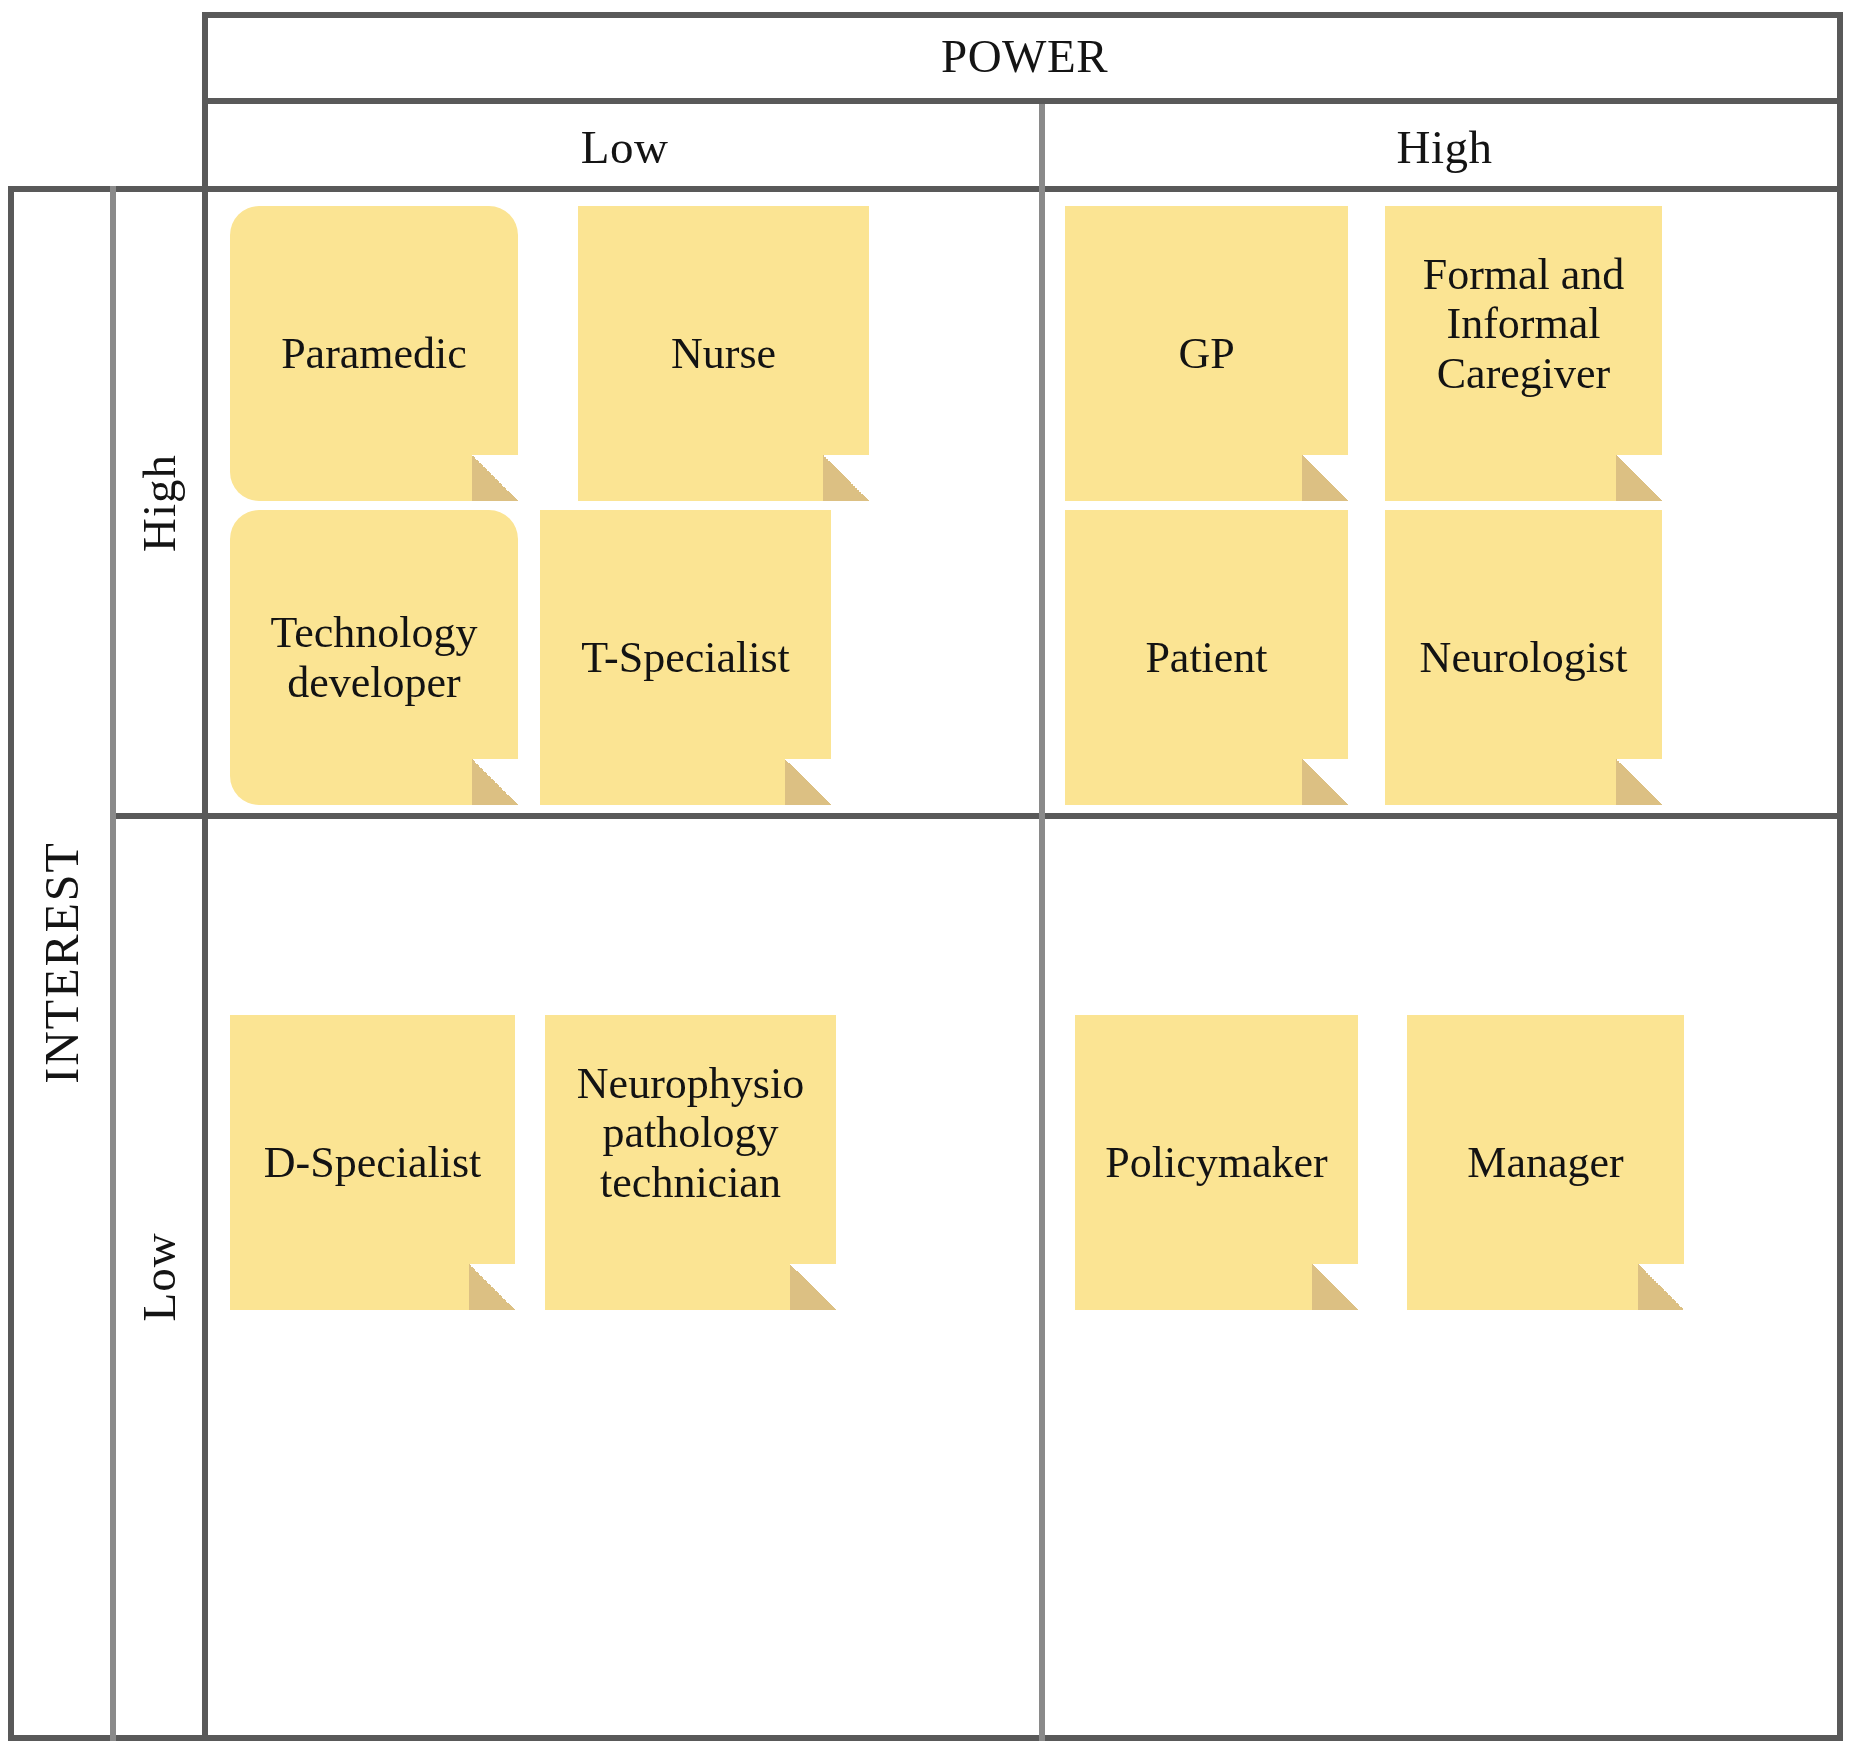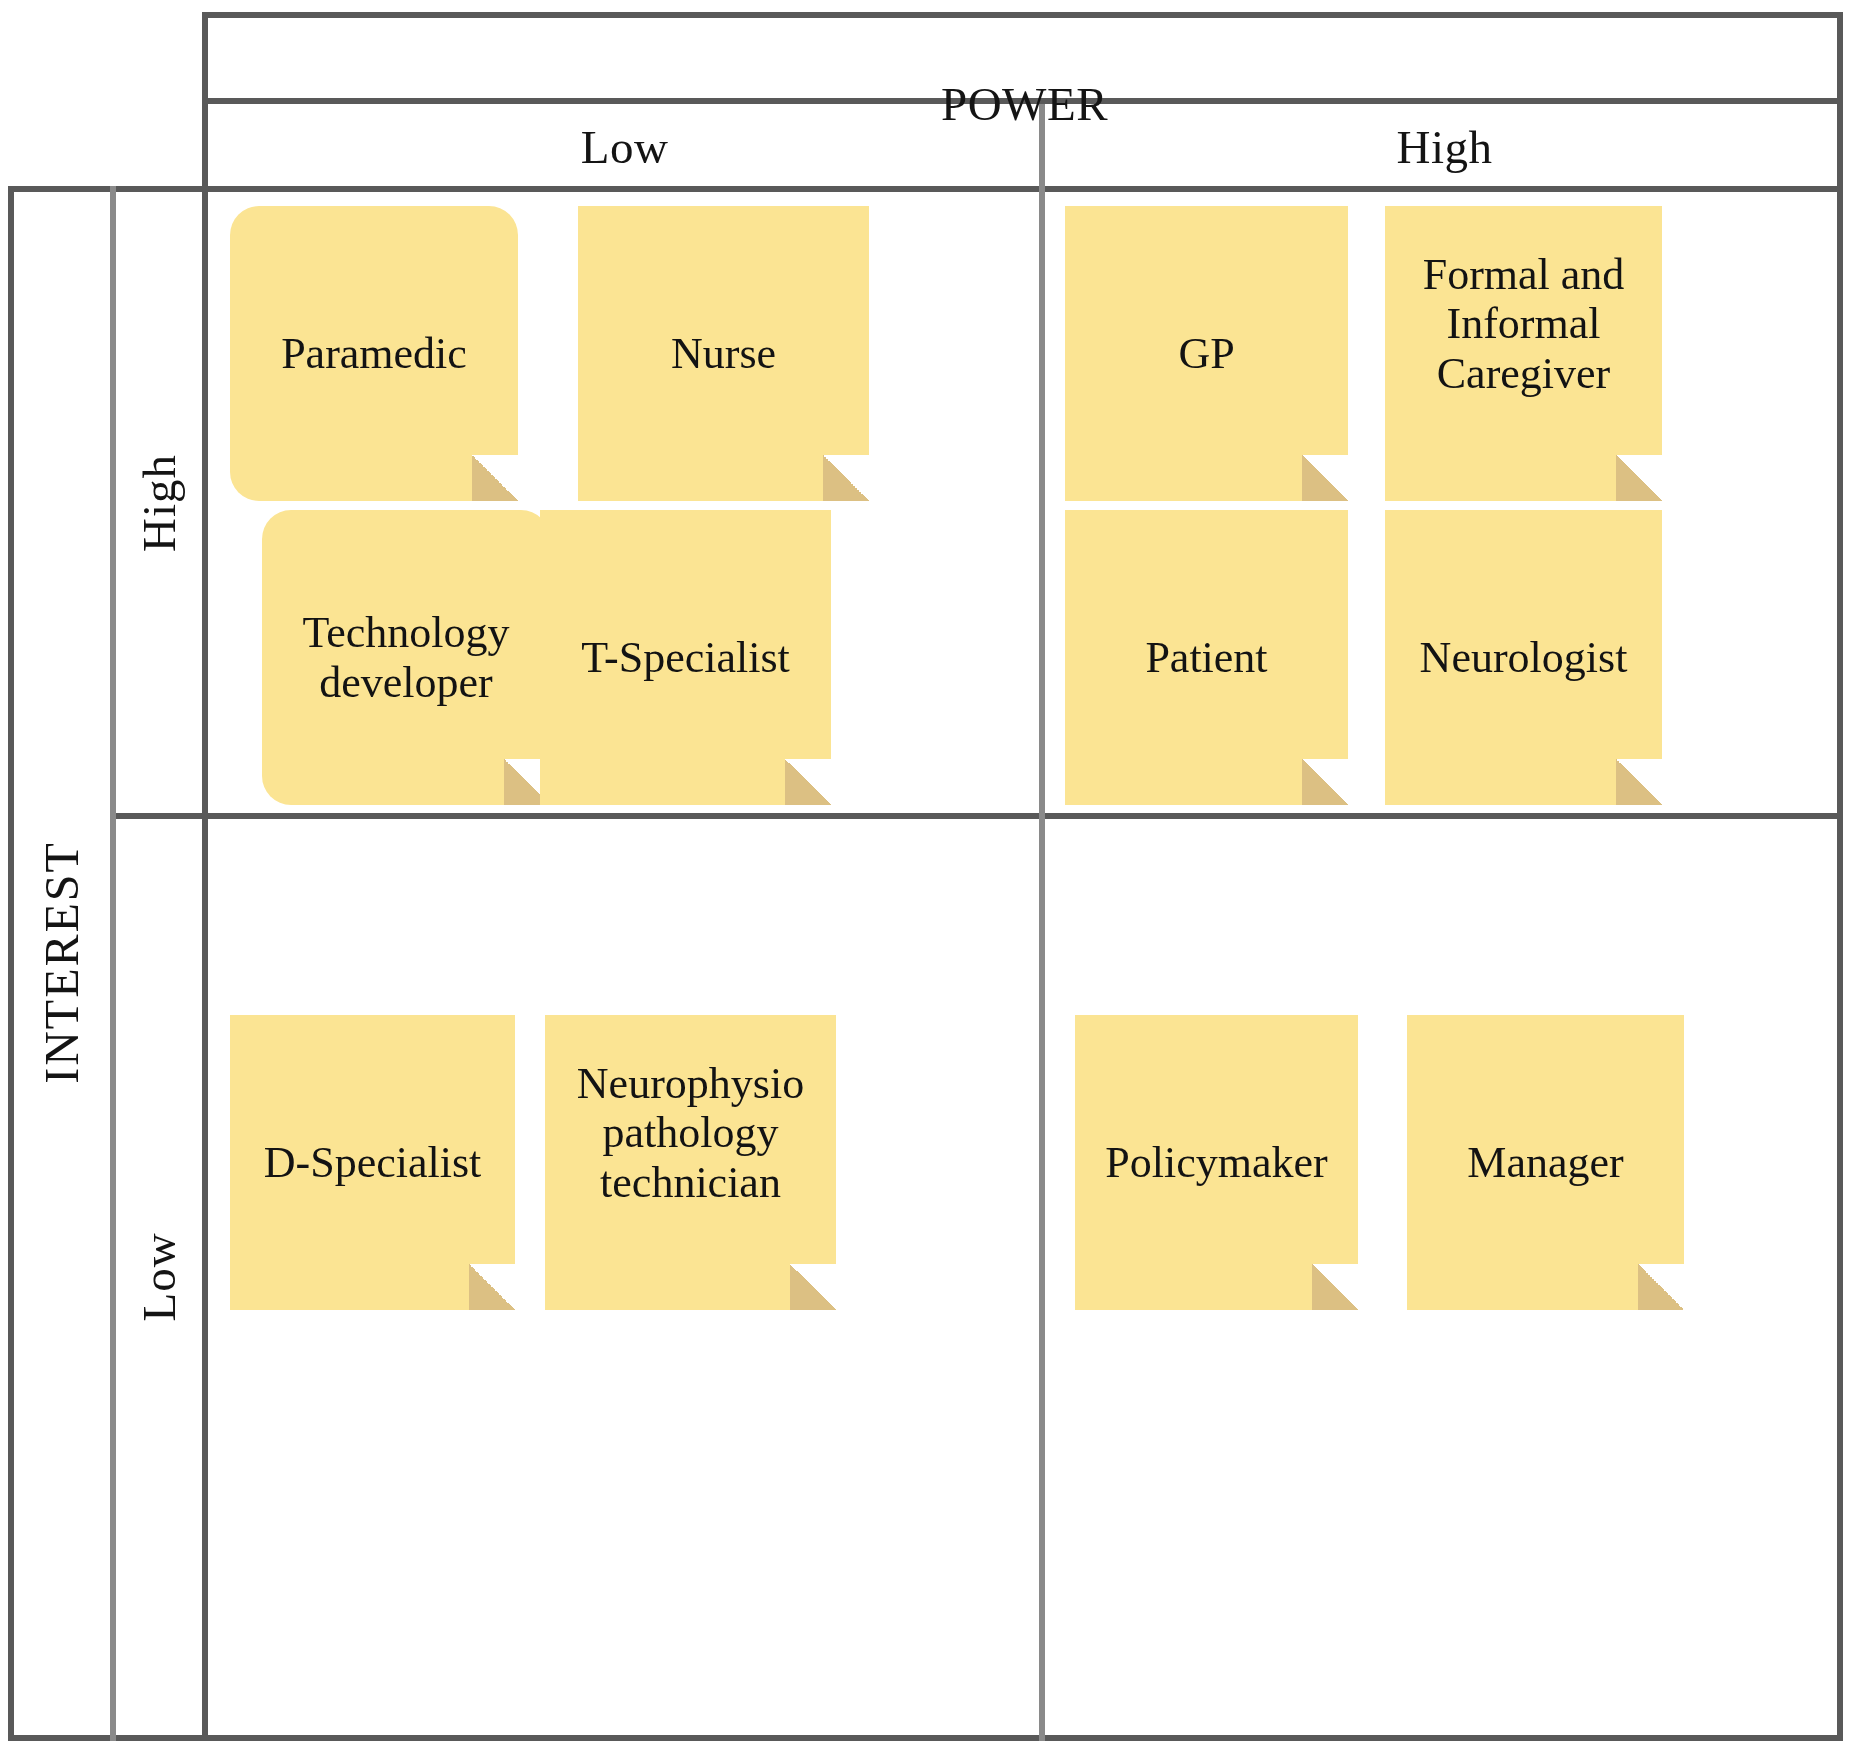--- a/index.html
+++ b/index.html
@@ -25,21 +25,21 @@
   .hdr-cell{
     position:absolute;
     display:flex;
     align-items:center;
     justify-content:center;
     font-size:47px;
     letter-spacing:.5px;
     color:#141414;
     white-space:nowrap;
   }
-  #power-label{left:206px;top:12px;width:1637px;height:88px;margin-top:48px;}
+  #power-label{left:206px;top:12px;width:1637px;height:88px;}
   #col-low{left:206px;top:104px;width:837px;height:86px;font-size:47px;}
   #col-high{left:1046px;top:104px;width:797px;height:86px;font-size:47px;}
 
   
   .vert{
     position:absolute;
     display:flex;
     align-items:center;
     justify-content:center;
     white-space:nowrap;
@@ -95,21 +95,21 @@
     bottom:0;
     width:46px;
     height:46px;
     background:linear-gradient(225deg,#ffffff 0 50%, #dcc083 50% 100%);
     pointer-events:none;
   }
 
   
   .n-r0c0{left:22px;  top:14px;}
   .n-r0c1{left:337px; top:14px;margin-left:33px;}
-  .n-r1c0{left:22px;  top:318px;margin-left:32px;}
+  .n-r1c0{left:22px;  top:318px;}
   .n-r1c1{left:332px; top:318px;}
   .sz-a{width:288px;height:295px;border-radius:29px;}
   .sz-b{width:291px;height:295px;}
 
   
   .m-r0c0{left:20px;  top:14px;}
   .m-r0c1{left:340px; top:14px;}
   .m-r1c0{left:20px;  top:318px;}
   .m-r1c1{left:340px; top:318px;}
   .sz-c{width:283px;height:295px;}

